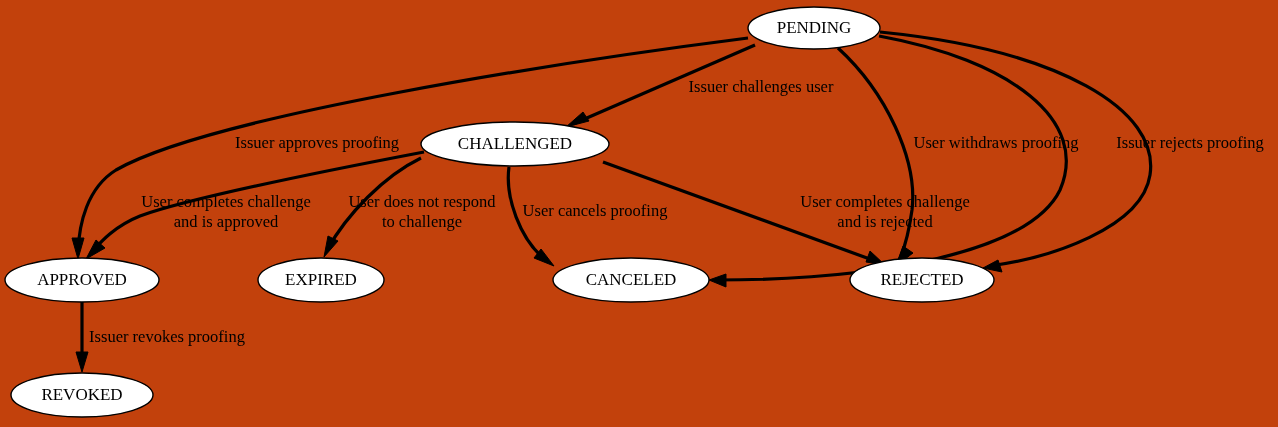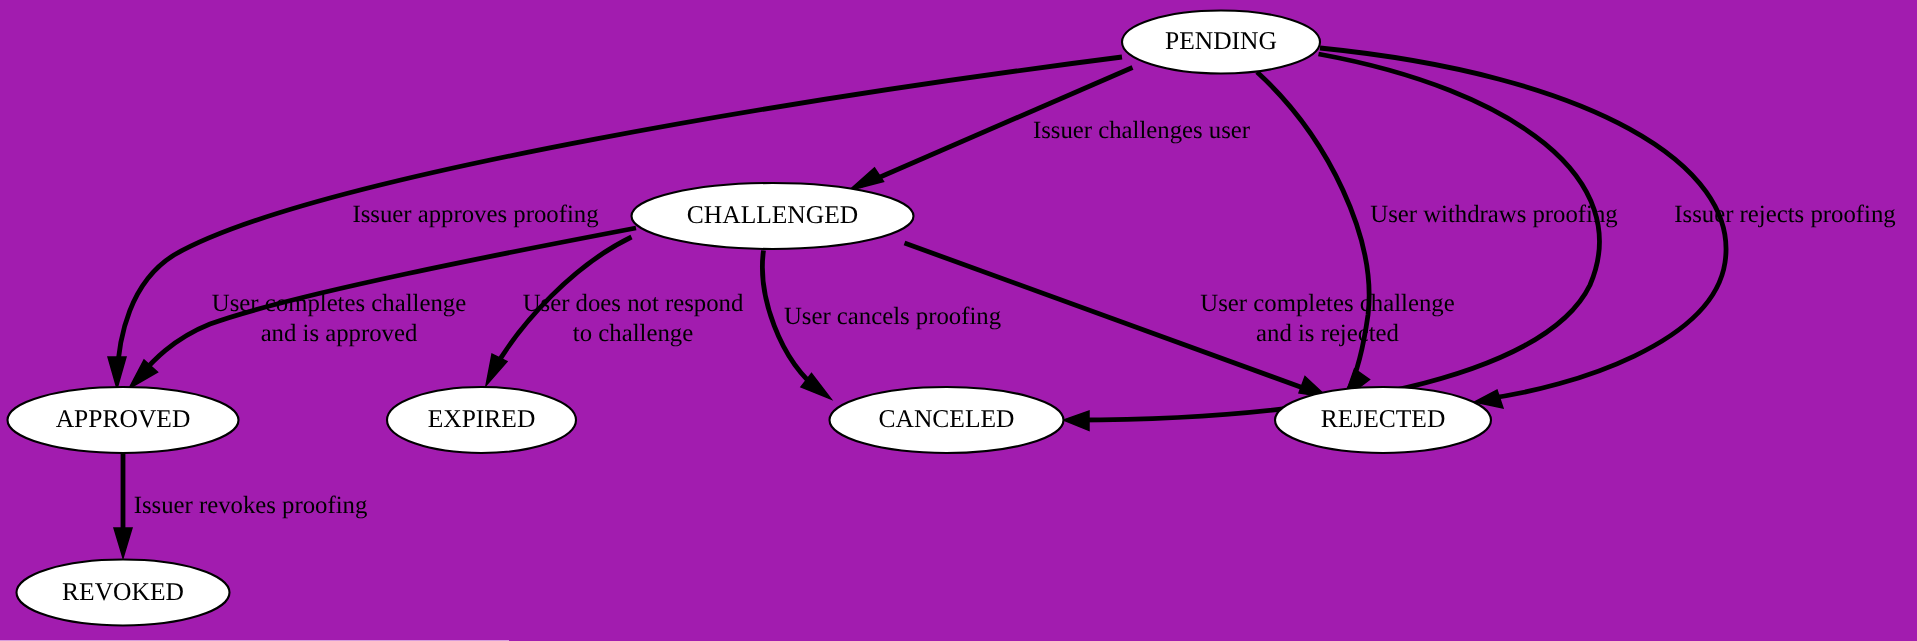--- a/index.html
+++ b/index.html
@@ -7,21 +7,21 @@
     padding: 0;
     background: #ffffff;
   }
   body {
     font-family: "Liberation Serif", "DejaVu Serif", serif;
   }
   #graph-canvas {
     position: relative;
     width: 1278px;
     height: 427px;
-    background: #a21caf;
+    background: #c2410c;
     overflow: hidden;
   }
   svg.graph {
     display: block;
     width: 1278px;
     height: 427px;
   }
   .node-ellipse {
     fill: #ffffff;
     stroke: #000000;

